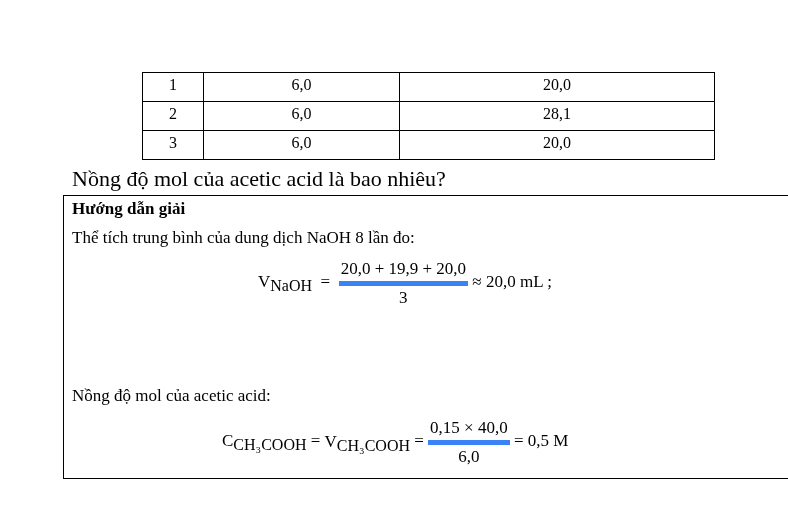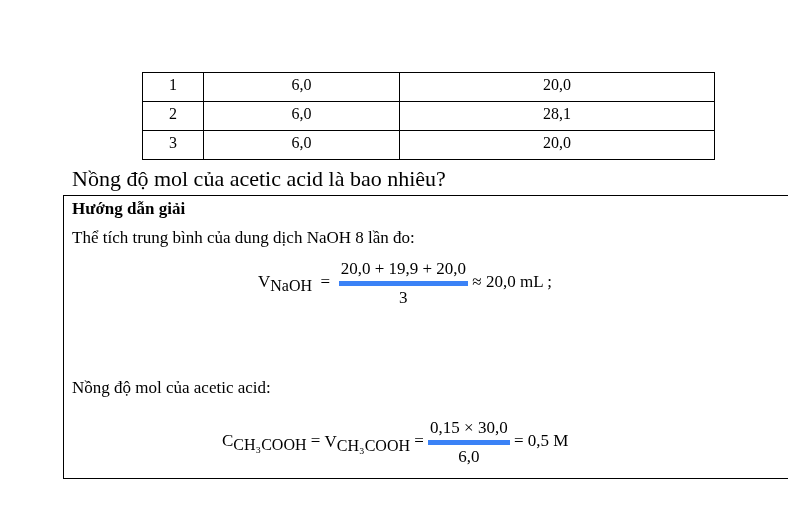--- a/index.html
+++ b/index.html
@@ -47,25 +47,25 @@
 
   <div class="eq" style="left:194px;top:63px">
     <span>V</span><span class="sub">NaOH</span>
     <span>&nbsp;=&nbsp;</span>
     <span class="frac"><span class="num">20,0 + 19,9 + 20,0</span><span class="den">3</span></span>
     <span>≈ 20,0 mL ;</span>
   </div>
 
 
 
-  <div class="line" style="top:182px">Nồng độ mol của acetic acid:</div>
+  <div class="line" style="top:190px">Nồng độ mol của acetic acid:</div>
 
   <div class="eq" style="left:158px;top:222px">
     <span>C</span><span class="sub">CH₃COOH</span>
     <span>=</span>
     <span class="frac">
       <span class="den"><span>V</span><span class="sub">CH₃COOH</span></span>
     </span>
     <span>=</span>
-    <span class="frac"><span class="num">0,15 × 30,0</span><span class="den">6,0</span></span>
+    <span class="frac"><span class="num">0,15 × 40,0</span><span class="den">6,0</span></span>
     <span>= 0,5 M</span>
   </div>
 </div>
 
 </body></html>

